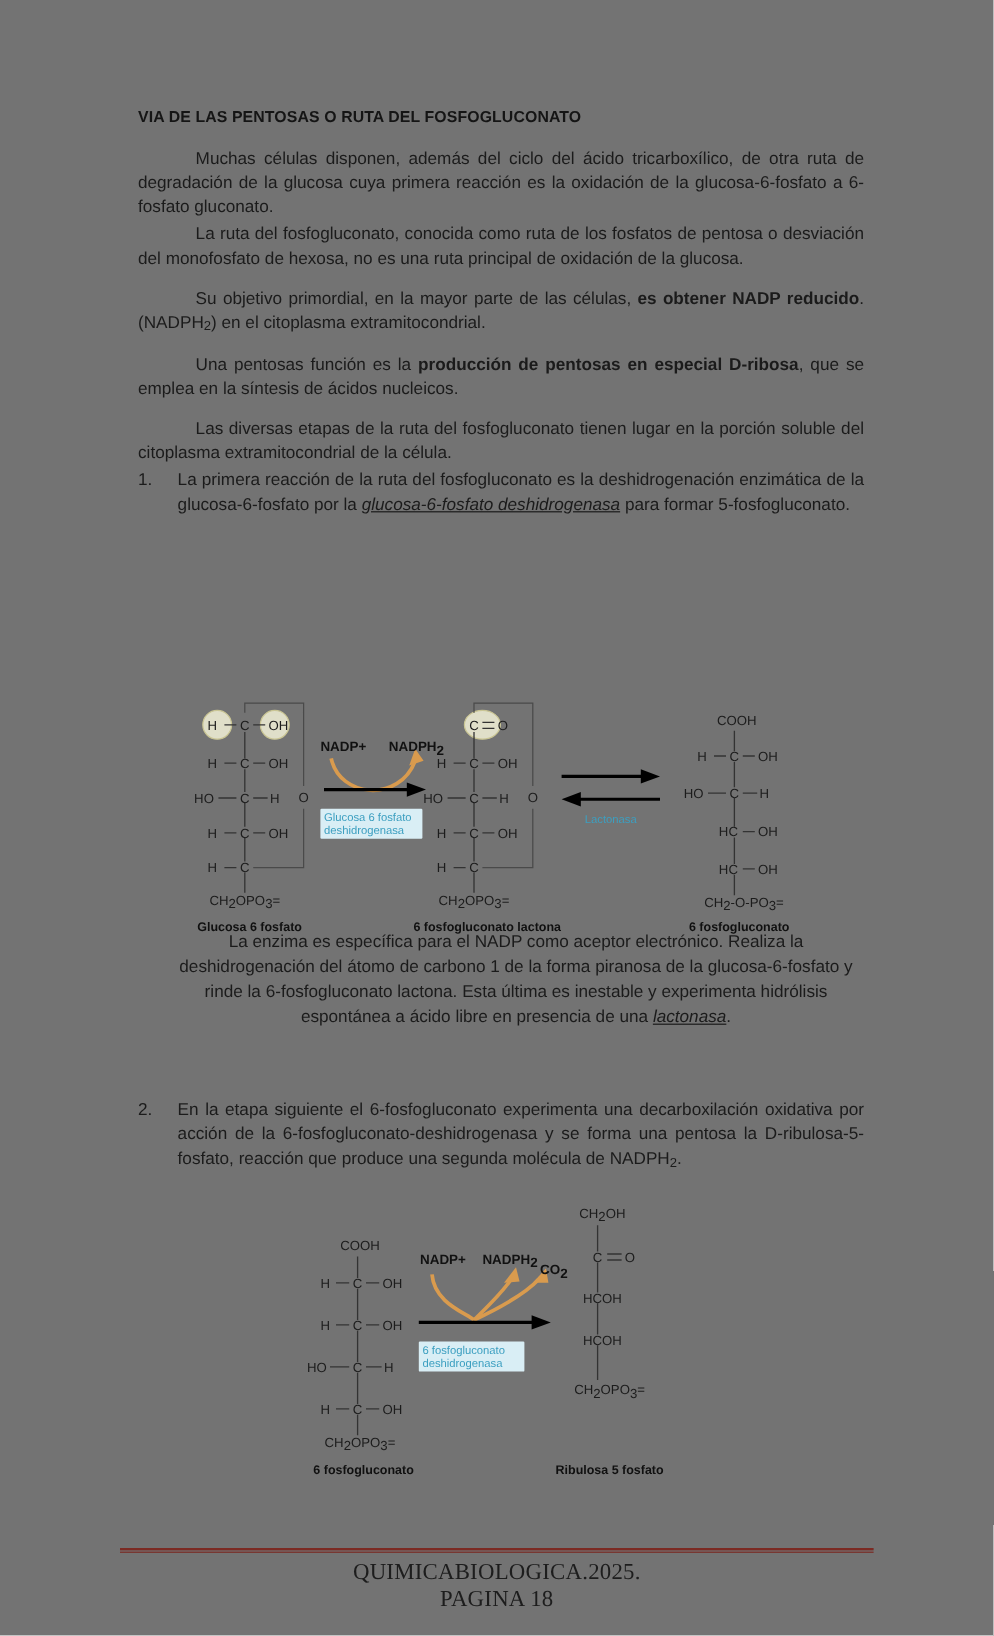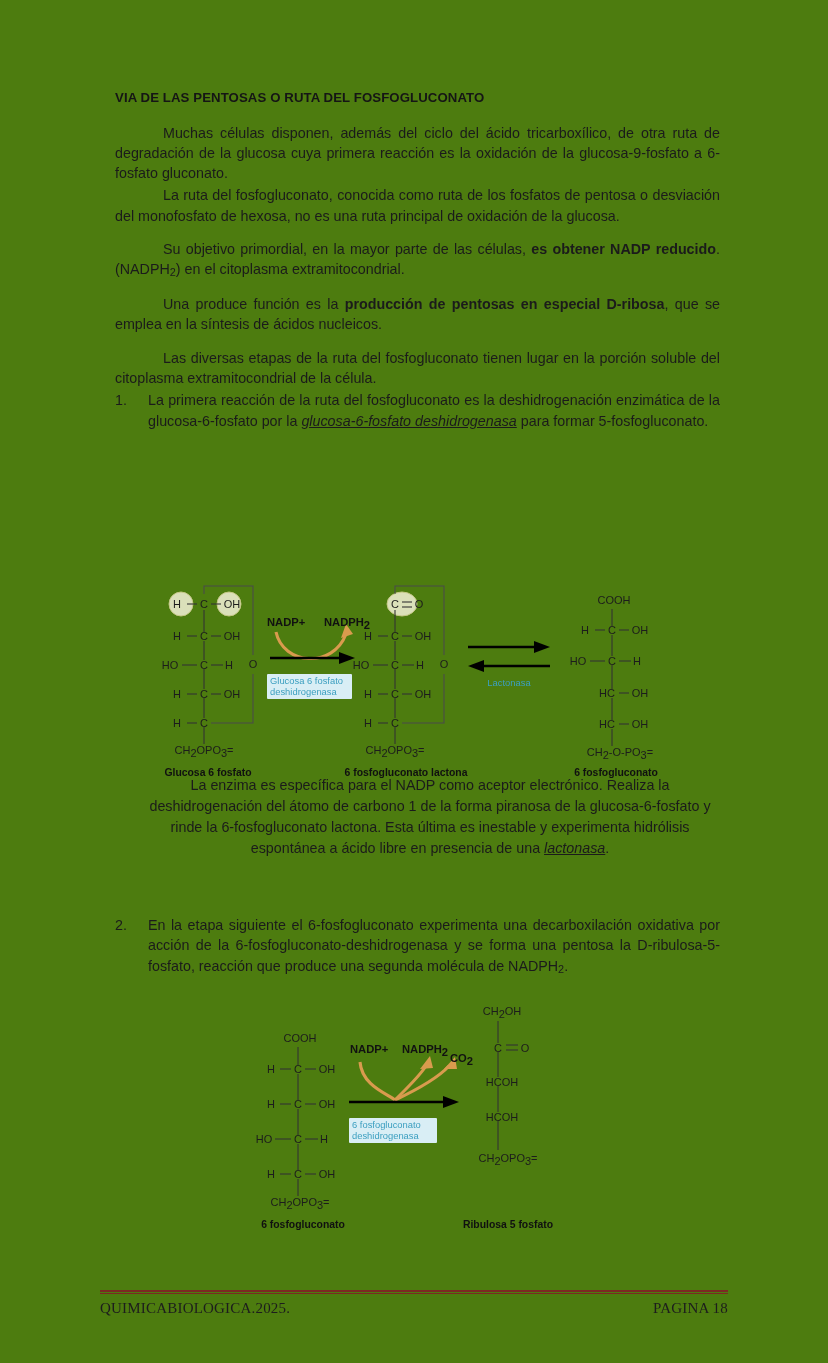--- a/index.html
+++ b/index.html
@@ -8,21 +8,21 @@
     background: #ffffff;
   }
   body {
     font-family: "Liberation Sans", sans-serif;
     color: #1a1a1a;
   }
   #page {
     position: relative;
     width: 828px;
     height: 1363px;
-    background: #4d7c0f;
+    background: #737373;
     overflow: hidden;
     box-sizing: border-box;
   }
 
   
   .content {
     position: absolute;
     left: 115px;
     top: 90px;
     width: 605px;
@@ -128,25 +128,26 @@
     border-bottom: 1px solid #7b2a23;
     box-sizing: border-box;
   }
   .footer-row {
     position: absolute;
     left: 100px;
     top: 1300px;
     width: 628px;
     display: flex;
     justify-content: space-between;
-    align-items: flex-end;
+    align-items: center;
     font-family: "Liberation Serif", serif;
-    font-size: 15px;
+    font-size: 19px;
     color: #1d1d1d;
     letter-spacing: 0.2px;
+    flex-direction: column;
   }
 
   
   text.chem {
     font-family: "Liberation Sans", sans-serif;
     font-size: 11px;
     fill: #1c1c1c;
   }
   text.cofactor {
     font-family: "Liberation Sans", sans-serif;
@@ -174,27 +175,27 @@
 </style>
 </head>
 <body>
 
 <div id="page">
 
   <div class="content">
 
     <h1 class="doc-title">VIA DE LAS PENTOSAS O RUTA DEL FOSFOGLUCONATO</h1>
 
-    <p class="para spaced">Muchas células disponen, además del ciclo del ácido tricarboxílico, de otra ruta de degradación de la glucosa cuya primera reacción es la oxidación de la glucosa-9-fosfato a 6-fosfato gluconato.</p>
+    <p class="para spaced">Muchas células disponen, además del ciclo del ácido tricarboxílico, de otra ruta de degradación de la glucosa cuya primera reacción es la oxidación de la glucosa-6-fosfato a 6-fosfato gluconato.</p>
 
     <p class="para">La ruta del fosfogluconato, conocida como ruta de los fosfatos de pentosa o desviación del monofosfato de hexosa, no es una ruta principal de oxidación de la glucosa.</p>
 
     <p class="para spaced"><span>Su objetivo primordial, en la mayor parte de las células, </span><b>es obtener NADP reducido</b><span>. </span><span>(NADPH</span><span class="sub">2</span><span>) en el citoplasma extramitocondrial.</span></p>
 
-    <p class="para spaced"><span>Una produce función es la </span><b>producción de pentosas en especial D-ribosa</b><span>, que se emplea en la síntesis de ácidos nucleicos.</span></p>
+    <p class="para spaced"><span>Una pentosas función es la </span><b>producción de pentosas en especial D-ribosa</b><span>, que se emplea en la síntesis de ácidos nucleicos.</span></p>
 
 
     <p class="para spaced">Las diversas etapas de la ruta del fosfogluconato tienen lugar en la porción soluble del citoplasma extramitocondrial de la célula.</p>
 
 
     <div class="numbered">
       <span class="num">1.</span><span>La primera reacción de la ruta del fosfogluconato es la deshidrogenación enzimática de la glucosa-6-fosfato por la </span><span class="underline-italic">glucosa-6-fosfato deshidrogenasa</span><span> para formar 5-fosfogluconato.</span>
     </div>
   </div>
 

